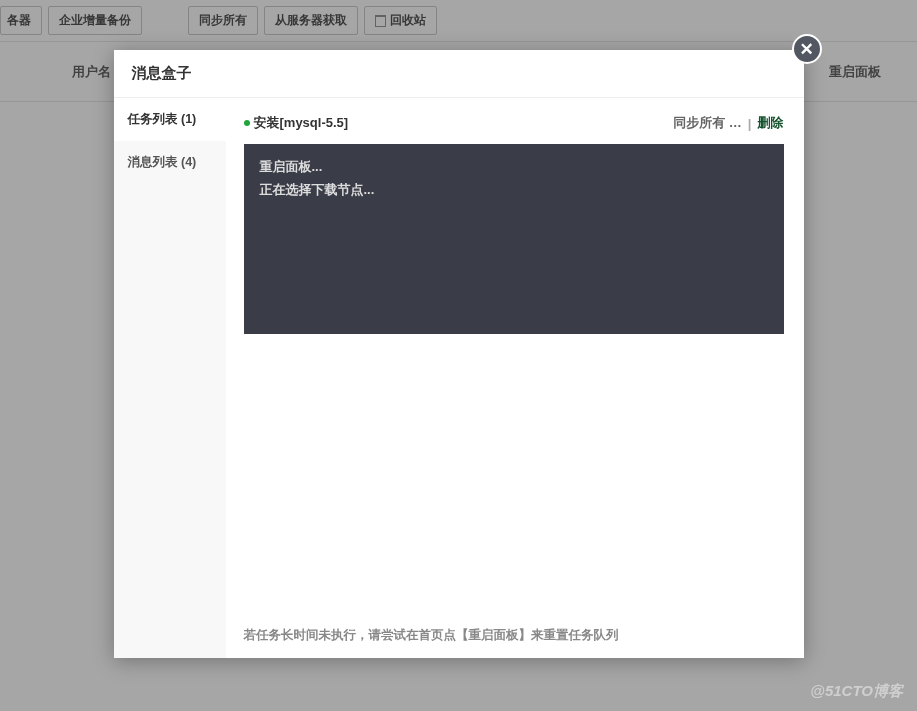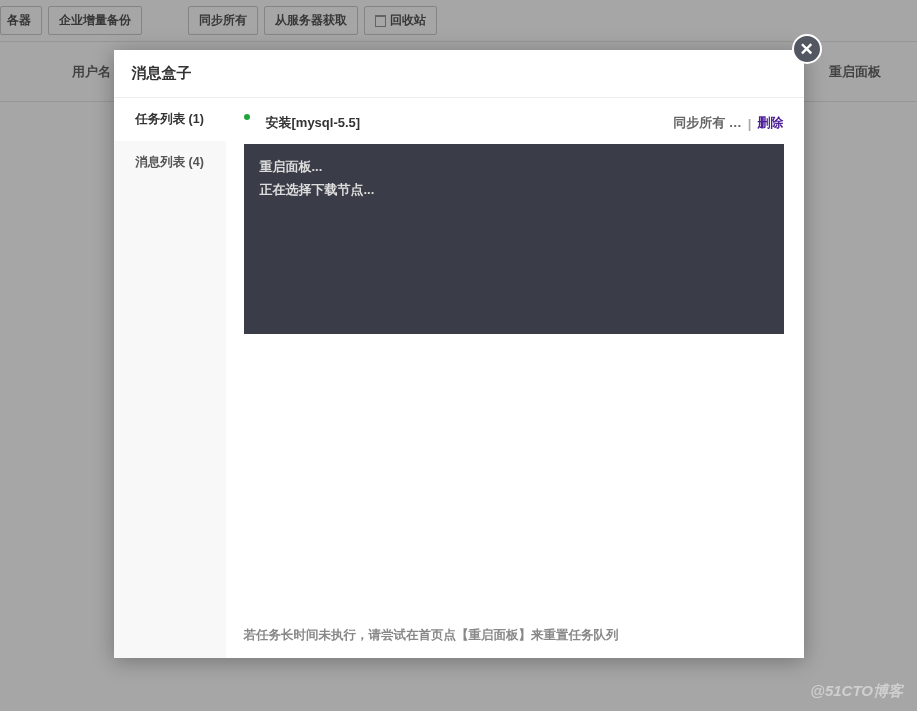--- a/index.html
+++ b/index.html
@@ -97,47 +97,46 @@
       width: 112px;
       background: #f8f8f8;
       display: flex;
       flex-direction: column;
     }
     .side-item {
       padding: 13px 14px;
       font-size: 12.5px;
       color: #555;
       cursor: pointer;
-      text-align: center;
     }
     .side-item.active {
       background: #fff;
       color: #333;
     }
     .main {
       flex: 1;
       padding: 16px 20px 14px 18px;
       display: flex;
       flex-direction: column;
     }
     .task-head {
       display: flex;
       align-items: center;
       justify-content: space-between;
       padding-bottom: 12px;
       font-size: 13px;
     }
-    .task-left { display: flex; align-items: flex-start; gap: 16px; color: #333; }
+    .task-left { display: flex; align-items: center; gap: 4px; color: #333; }
     .dot {
       width: 6px; height: 6px; border-radius: 50%; background: #20a53a;
     }
     .task-right { display: flex; align-items: center; gap: 6px; }
     .status { color: #666; }
     .sep { color: #aaa; }
-    .del { color: #4c1d95; cursor: pointer; }
+    .del { color: #14532d; cursor: pointer; }
     .terminal {
       background: #3a3d48;
       color: #ddd;
       padding: 12px 16px;
       font-size: 13px;
       min-height: 190px;
       line-height: 1.75;
     }
     .tip {
       margin-top: auto;

